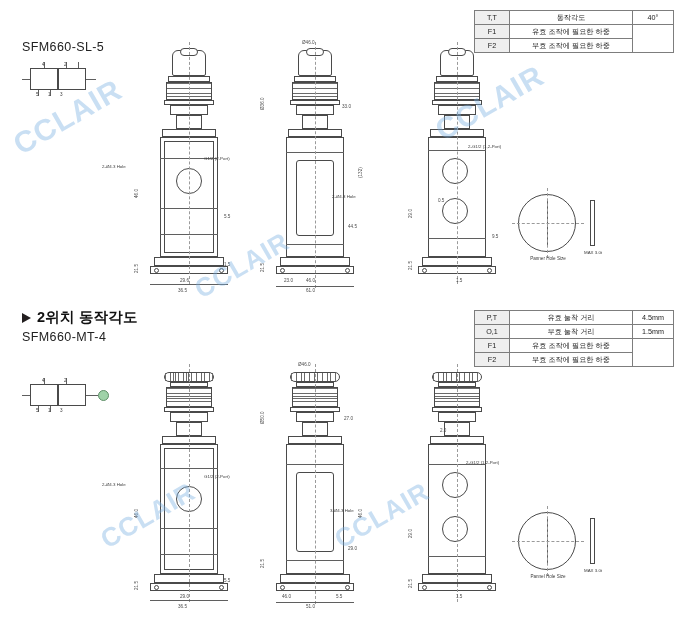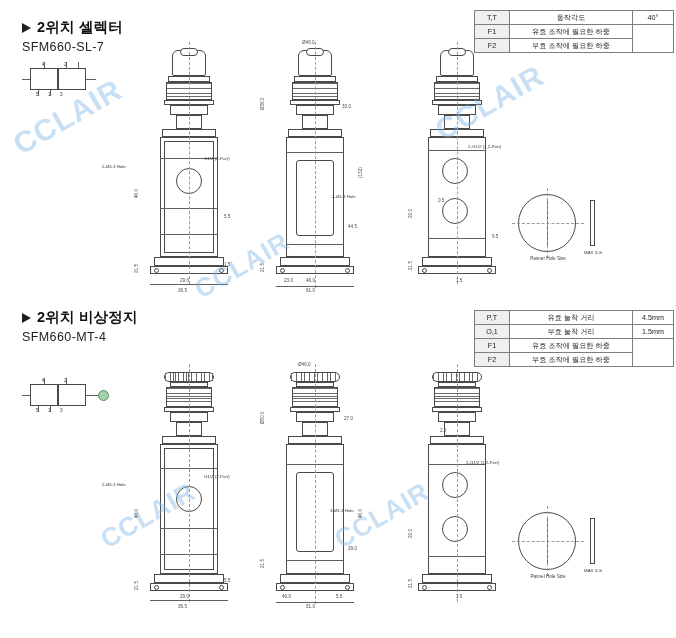--- a/index.html
+++ b/index.html
@@ -55,25 +55,21 @@
   
   .wm{position:absolute;font-size:30px;font-weight:bold;color:rgba(120,175,225,.40);
       transform:rotate(-30deg);letter-spacing:1px;user-select:none;font-family:"Liberation Sans",sans-serif;}
   .wm.sm{font-size:26px;}
 </style>
 </head>
 <body>
 
 <div class="page">
 
-  <div class="sec-head" style="left:22px;top:18px;">
-    <span class="tri"></span>
-    <span class="sec-title">2위치 셀렉터</span>
-  </div>
-  <div class="model" style="left:22px;top:40px;">SFM660-SL-7</div>
+  <div class="model" style="left:22px;top:40px;">SFM660-SL-5</div>
 
   <table class="spec" style="left:474px;top:10px;">
     <tbody>
         <tr>
       <td class="k">T,T</td>
       <td class="d">동작각도</td>
       <td class="v">40°</td>
     </tr>
     <tr>
       <td class="k">F1</td>
@@ -210,21 +206,21 @@
     <div class="ln vl" style="left:35px;top:10px;height:46px;"></div>
     <div class="clv" style="left:35px;top:-2px;height:70px;"></div>
     <div class="cl" style="left:0px;top:33px;width:72px;"></div>
     <div class="box" style="left:78px;top:10px;width:5px;height:46px;"></div>
     <div class="panel-note" style="left:4px;top:66px;width:64px;">Panner Hole Size</div>
     <div class="lbl" style="left:72px;top:60px;">MAX 3.0t</div>
   </div>
 
   <div class="sec-head" style="left:22px;top:308px;">
     <span class="tri"></span>
-    <span class="sec-title">2위치 비상정지</span>
+    <span class="sec-title">2위치 동작각도</span>
   </div>
   <div class="model" style="left:22px;top:330px;">SFM660-MT-4</div>
 
   <table class="spec" style="left:474px;top:310px;">
     <tbody>
         <tr>
       <td class="k">P,T</td>
       <td class="d">유효 눌착 거리</td>
       <td class="v">4.5mm</td>
     </tr>

